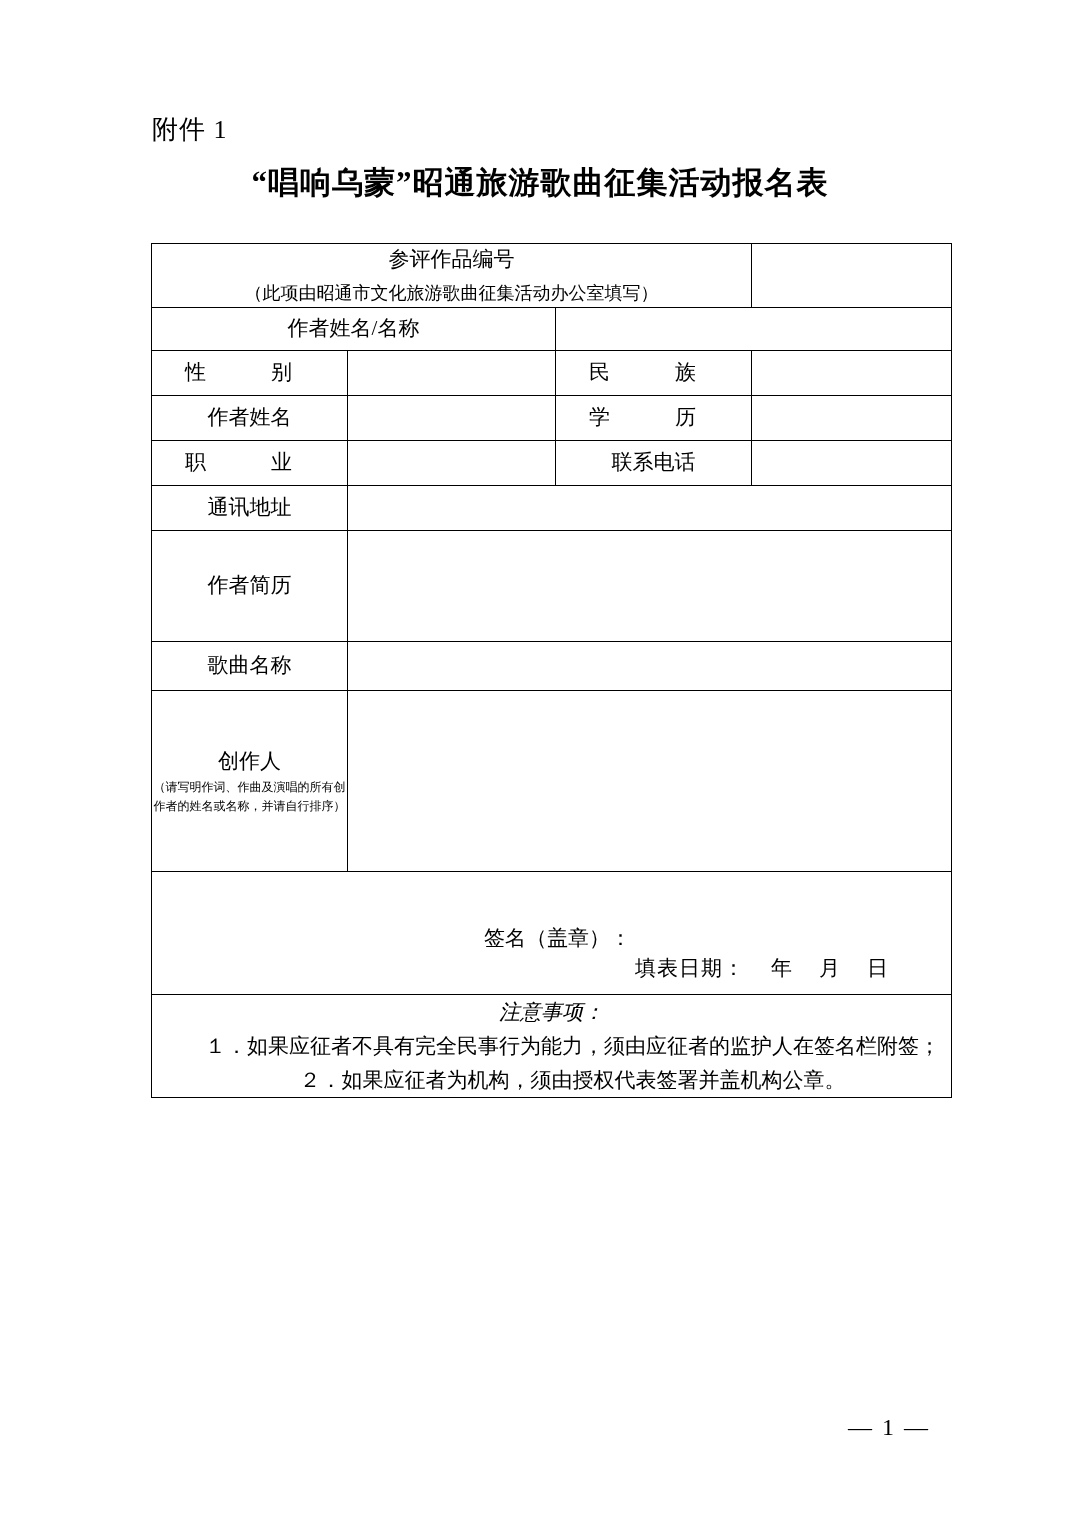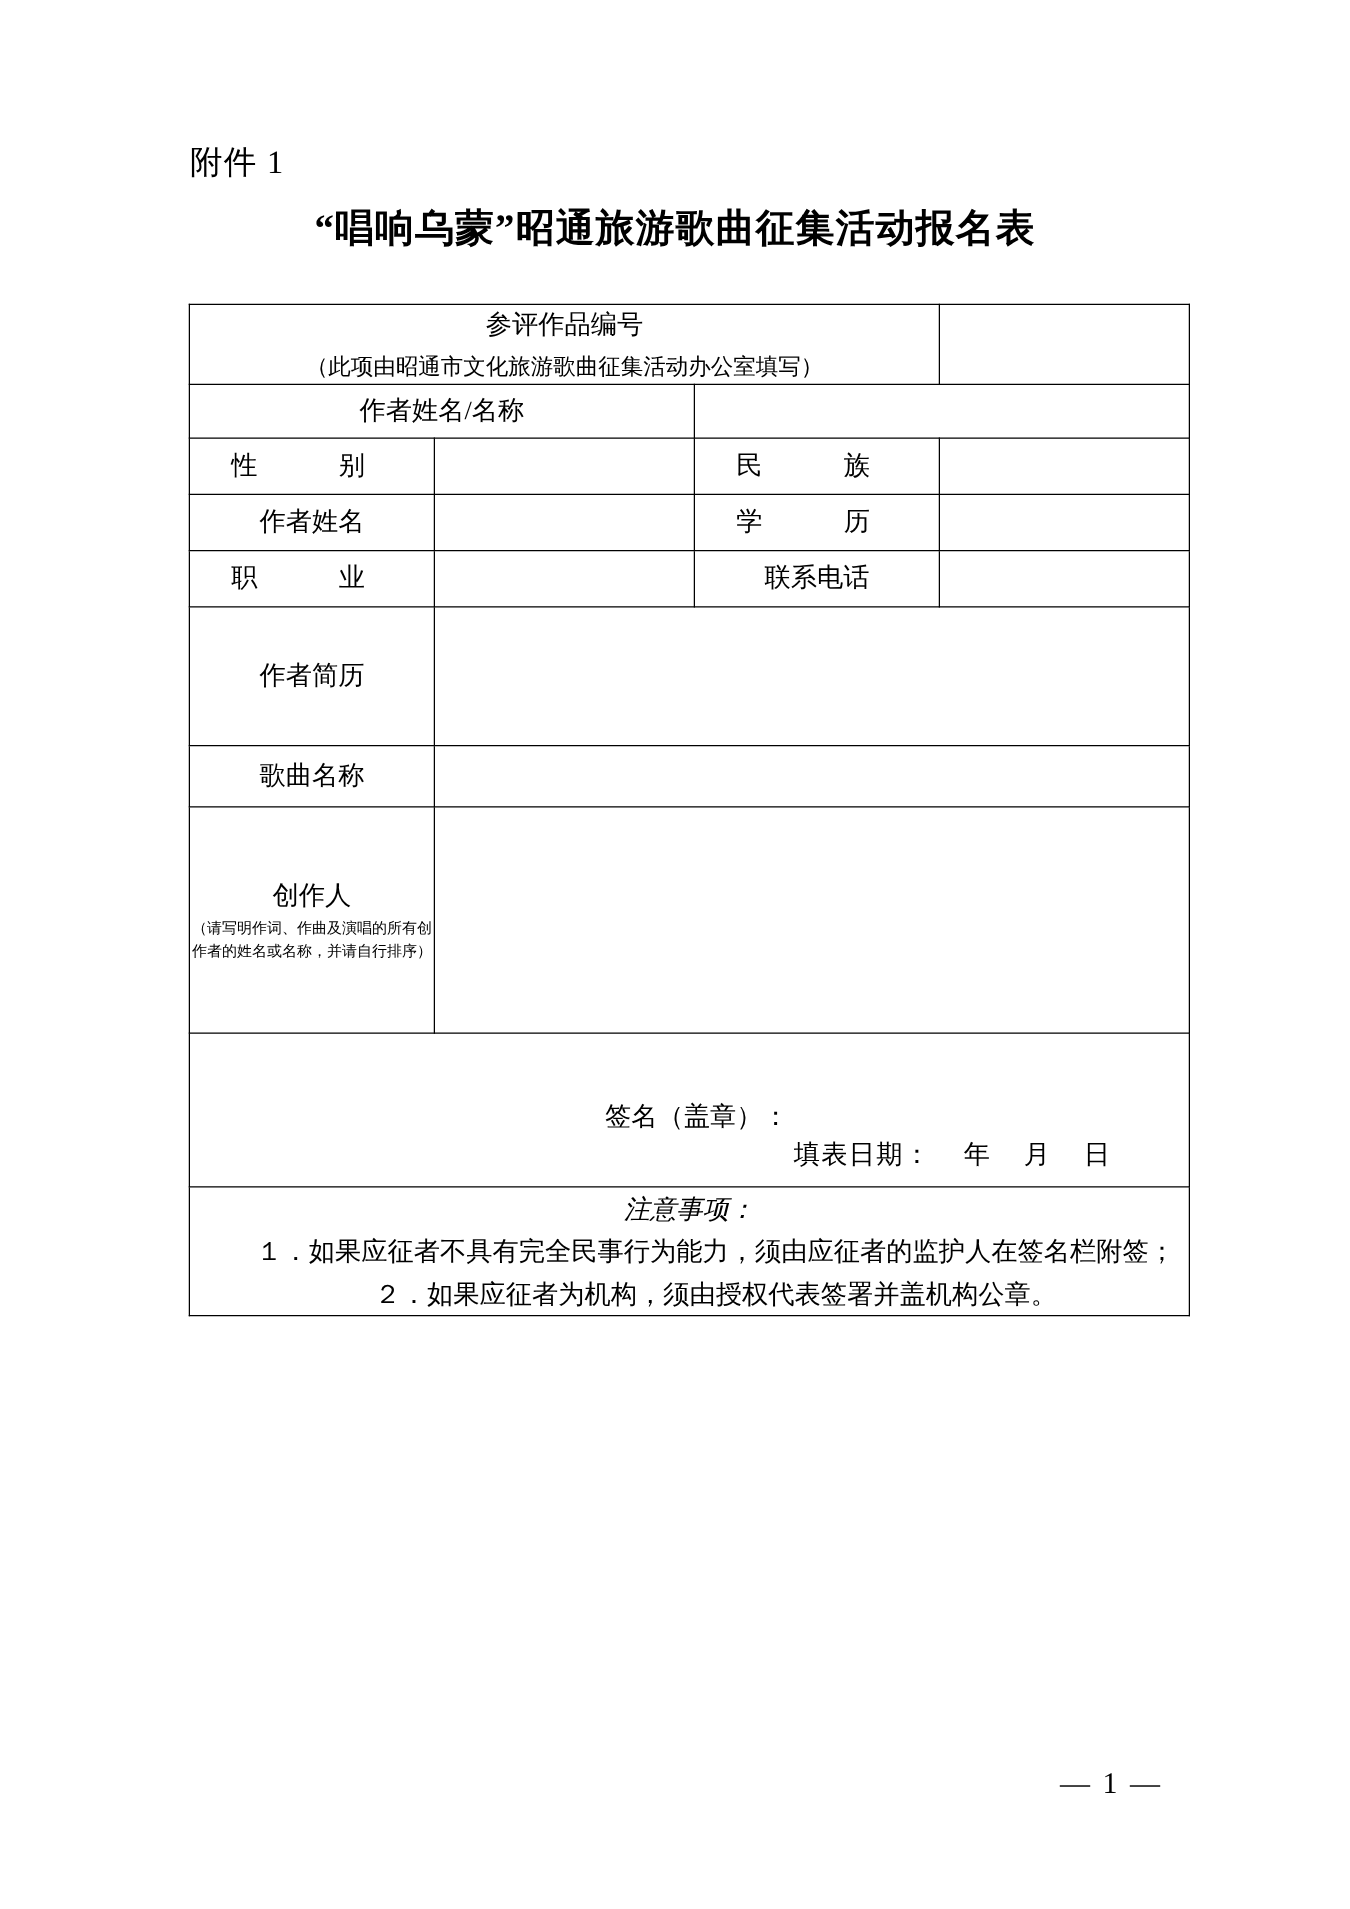--- a/index.html
+++ b/index.html
@@ -177,20 +177,24 @@
         <td></td>
       </tr>
 
       <tr>
         <td class="cell-pad spaced2" style="height:44px">职　业</td>
         <td></td>
         <td class="cell-pad">联系电话</td>
         <td></td>
       </tr>
 
+      <tr>
+        <td class="cell-pad" style="height:44px">通讯地址</td>
+        <td colspan="3"></td>
+      </tr>
 
       <tr>
         <td class="cell-pad empty-tall-1">作者简历</td>
         <td colspan="3"></td>
       </tr>
 
       <tr>
         <td class="cell-pad" style="height:48px">歌曲名称</td>
         <td colspan="3"></td>
       </tr>

